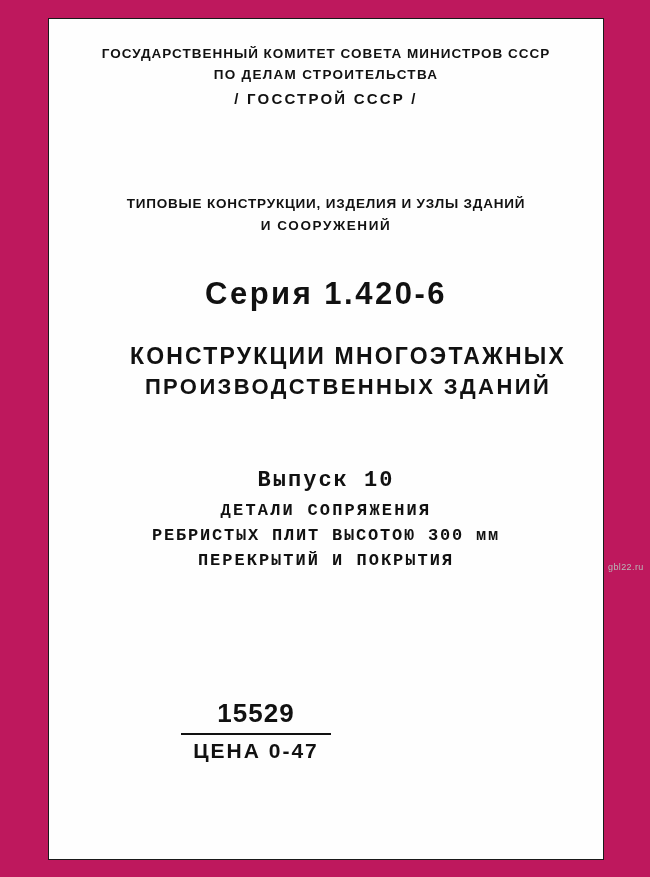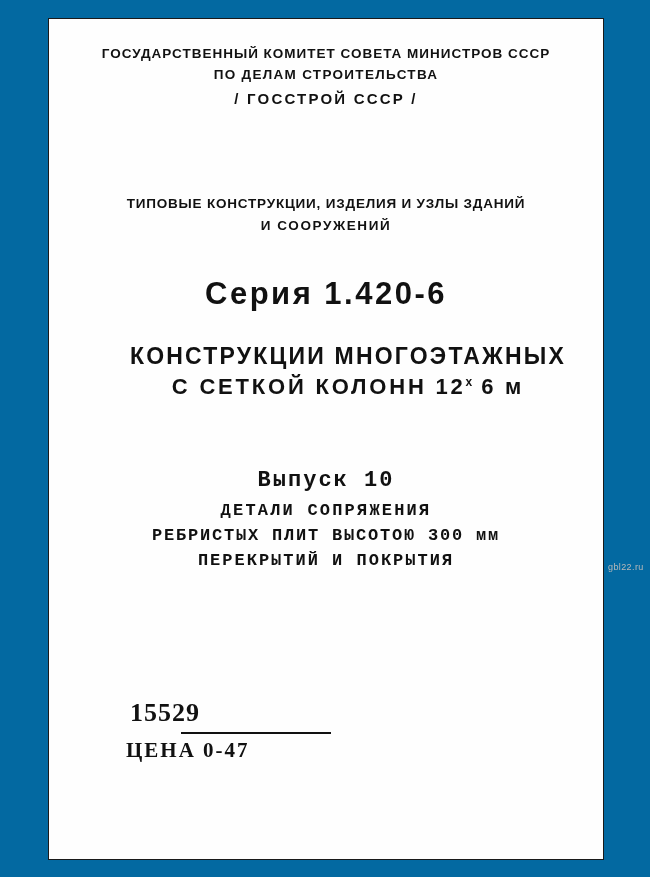--- a/index.html
+++ b/index.html
@@ -12,21 +12,21 @@
     height: 877px;
     position: relative;
     font-family: "Liberation Sans", sans-serif;
     overflow: hidden;
   }
   .page {
     position: absolute;
     left: 0; top: 0;
     width: 650px;
     height: 877px;
-    background: #0369a1;
+    background: #be185d;
   }
   
   .sheet-border {
     position: absolute;
     left: 48px;
     top: 18px;
     width: 556px;
     height: 842px;
     border: 1.6px solid #1a1a1a;
     box-sizing: border-box;
@@ -144,22 +144,21 @@
   }
   .issue-line.l2 { margin-top: 6px; letter-spacing: 1.8px; }
   .issue-line.l3 { margin-top: 6px; letter-spacing: 2.0px; text-align: center; }
 
   
   .bottom-block {
     position: absolute;
     left: 78px;
     top: 680px;
     width: 260px;
-    text-align: left;
-    font-family: Liberation Serif, serif;
+    text-align: center;
   }
   .doc-number {
     font-size: 26px;
     letter-spacing: 1px;
     font-weight: 700;
     display: inline-block;
     padding: 0 4px 2px 4px;
   }
   .underline-rule {
     width: 150px;
@@ -200,21 +199,21 @@
 
     <div class="subtitle-block">
       <div class="subtitle-line1">ТИПОВЫЕ КОНСТРУКЦИИ, ИЗДЕЛИЯ И УЗЛЫ ЗДАНИЙ</div>
       <div class="subtitle-line2">И СООРУЖЕНИЙ</div>
     </div>
 
     <div class="series">Серия 1.420-6</div>
 
     <div class="maintitle">
       <div class="mt-line l1">КОНСТРУКЦИИ МНОГОЭТАЖНЫХ</div>
-      <div class="mt-line l3"><span>С СЕТКОЙ КОЛОНН 12</span><span class="sup">х</span> <span>6 м</span></div>
+      <div class="mt-line l2">ПРОИЗВОДСТВЕННЫХ ЗДАНИЙ</div>
     </div>
 
     <div class="issue-block">
       <div class="issue-title">Выпуск 10</div>
       <div class="issue-line l1">ДЕТАЛИ СОПРЯЖЕНИЯ</div>
       <div class="issue-line l2">РЕБРИСТЫХ ПЛИТ ВЫСОТОЮ 300 мм</div>
       <div class="issue-line l3">ПЕРЕКРЫТИЙ И ПОКРЫТИЯ</div>
     </div>
 
     <div class="bottom-block">

